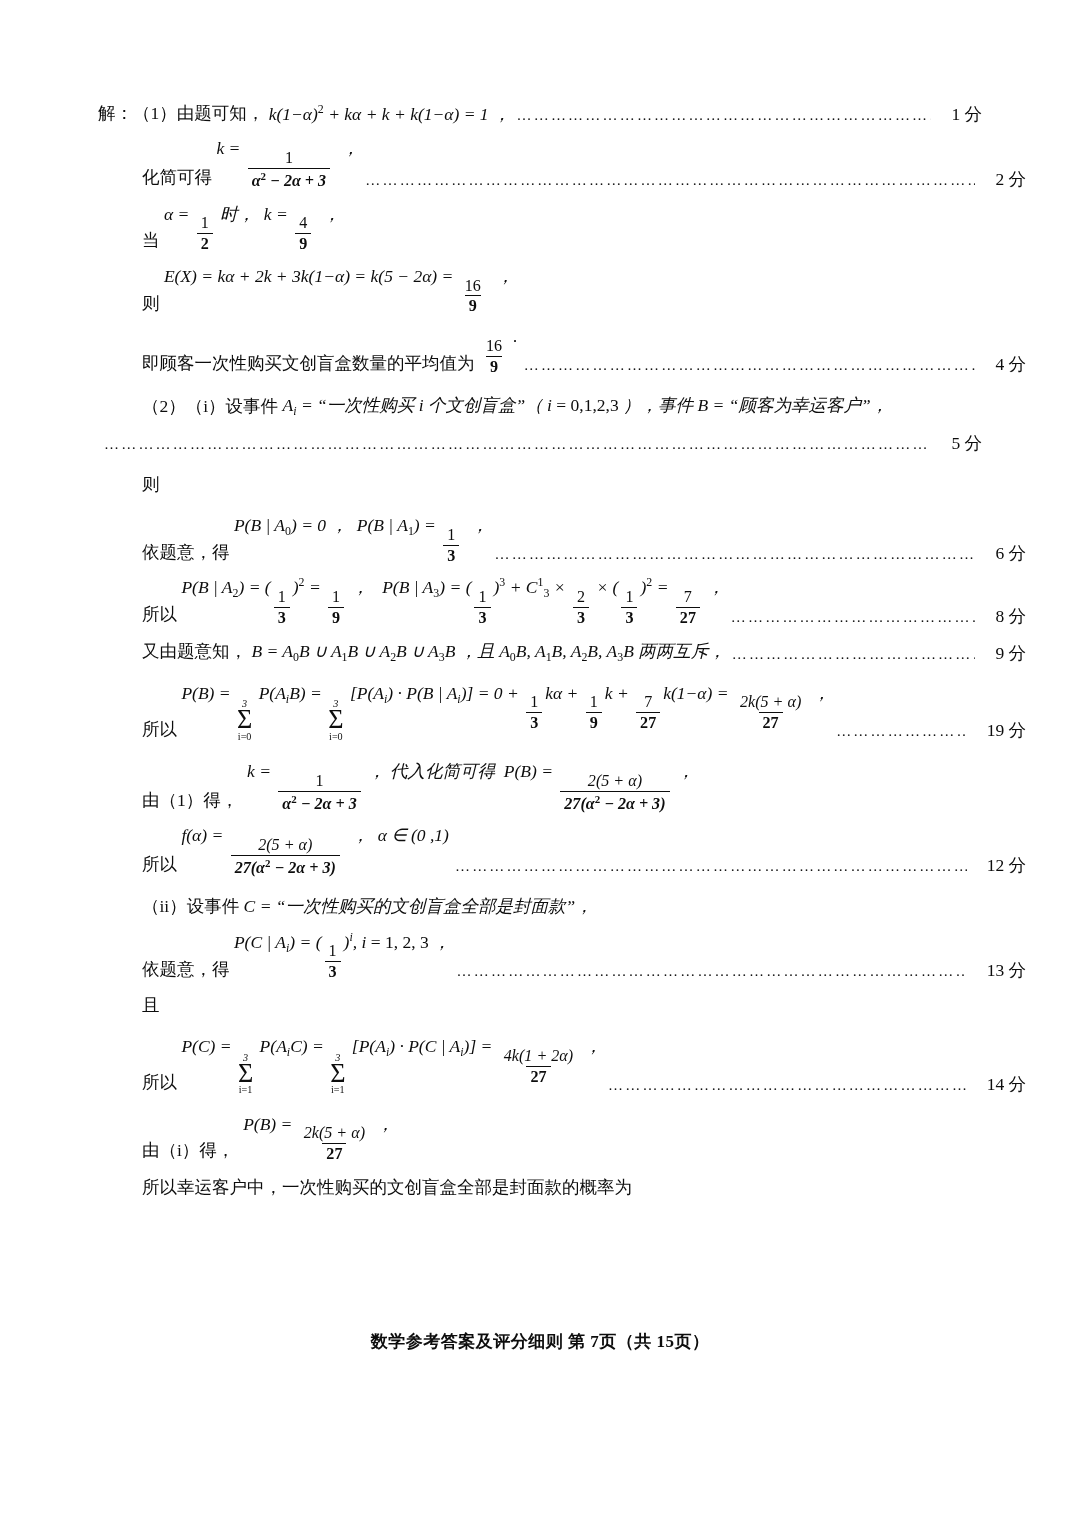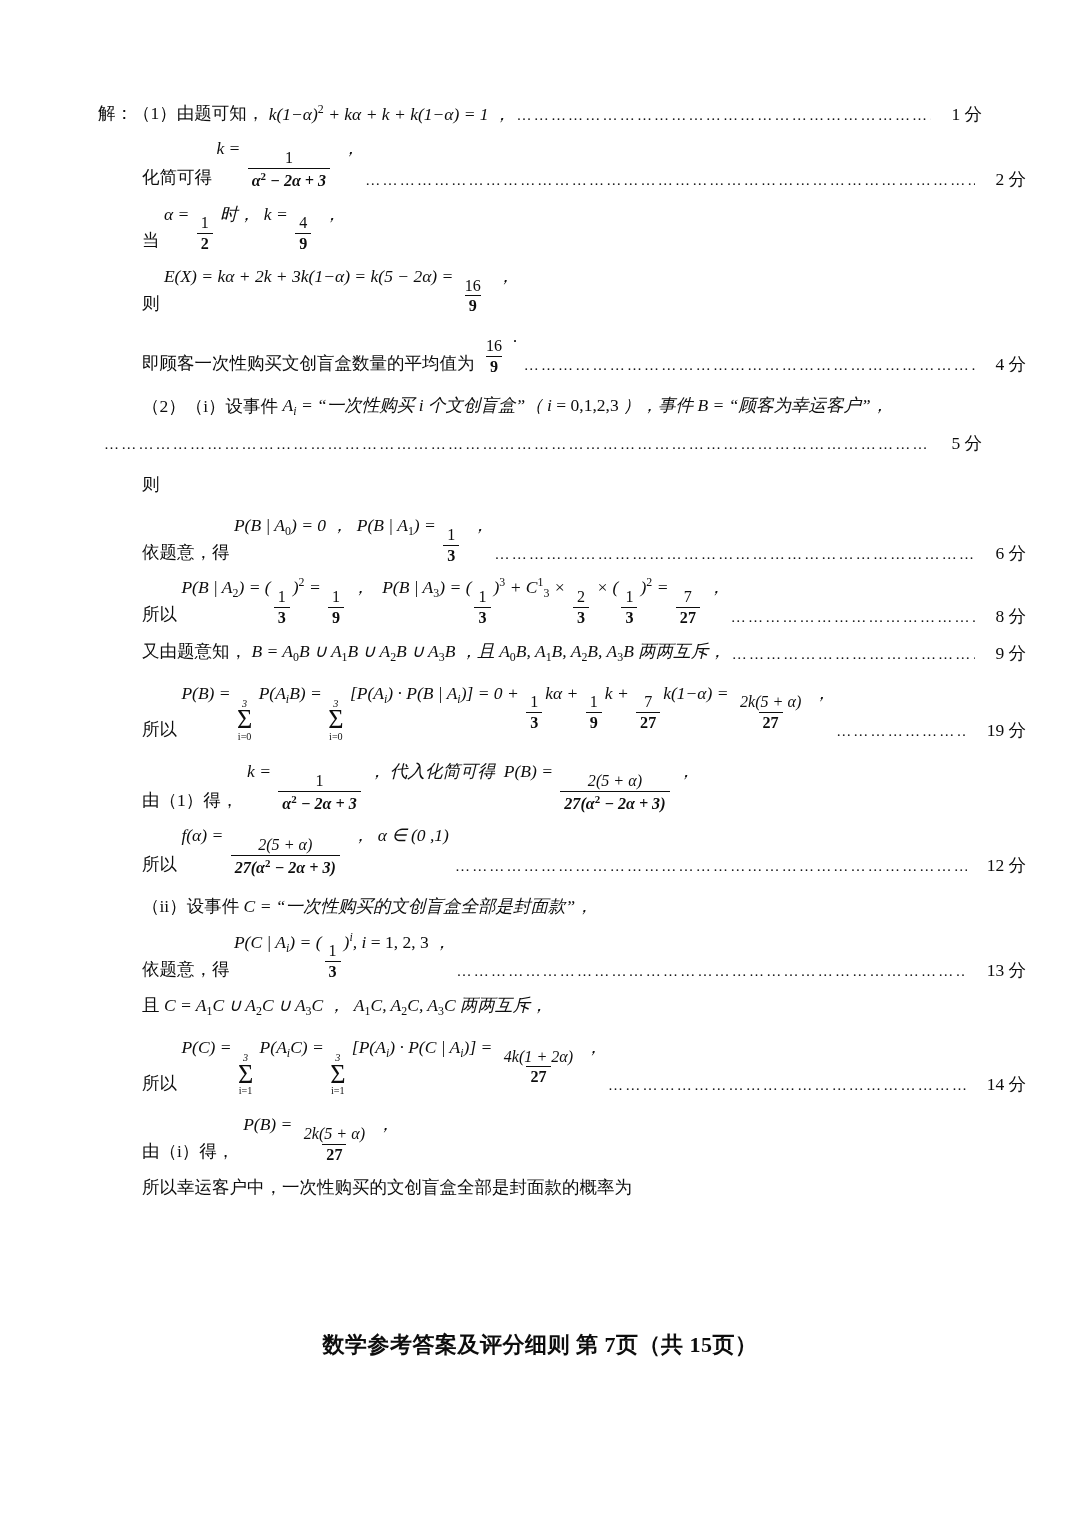--- a/index.html
+++ b/index.html
@@ -116,21 +116,21 @@
   .sigma .bot {
     font-size: 0.58em;
     line-height: 1;
   }
   .footer {
     position: absolute;
     left: 0;
     top: 1330px;
     width: 1080px;
     text-align: center;
-    font-size: 22px;
+    font-size: 17px;
     font-weight: bold;
     font-family: "Liberation Serif", serif;
     letter-spacing: 0.5px;
   }
   .tall { min-height: 44px; }
   .taller { min-height: 50px; }
   .gap-s { margin-bottom: 10px; }
   .gap-m { margin-bottom: 16px; }
 </style>
 </head>
@@ -327,21 +327,20 @@
       <span class="math">P(C | A<sub>i</sub>) = (<span class="frac">
             <span class="num up">1</span>
             <span class="den up">3</span>
           </span>)<sup>i</sup>, i <span class="up">= 1, 2, 3</span> ，</span>
       <span class="dots">…………………………………………………………………………………………………………………………………………………………………………………………………</span>
       <span class="score">13 分</span>
     </div>
 
     <div class="line indent1 gap-m">
       <span class="txt">且&nbsp;</span>
-      <span class="math">C = A<sub class="up">1</sub>C ∪ A<sub class="up">2</sub>C ∪ A<sub class="up">3</sub>C ，&nbsp;&nbsp;A<sub class="up">1</sub>C, A<sub class="up">2</sub>C, A<sub class="up">3</sub>C <span class="txt">两两互斥，</span></span>
     </div>
 
     <div class="line taller indent1 gap-m">
       <span class="txt">所以&nbsp;</span>
       <span class="math">P(C) =
         <span class="sigma">
             <span class="top">3</span>
             <span class="sig">Σ</span>
             <span class="bot">i=1</span>
           </span>

